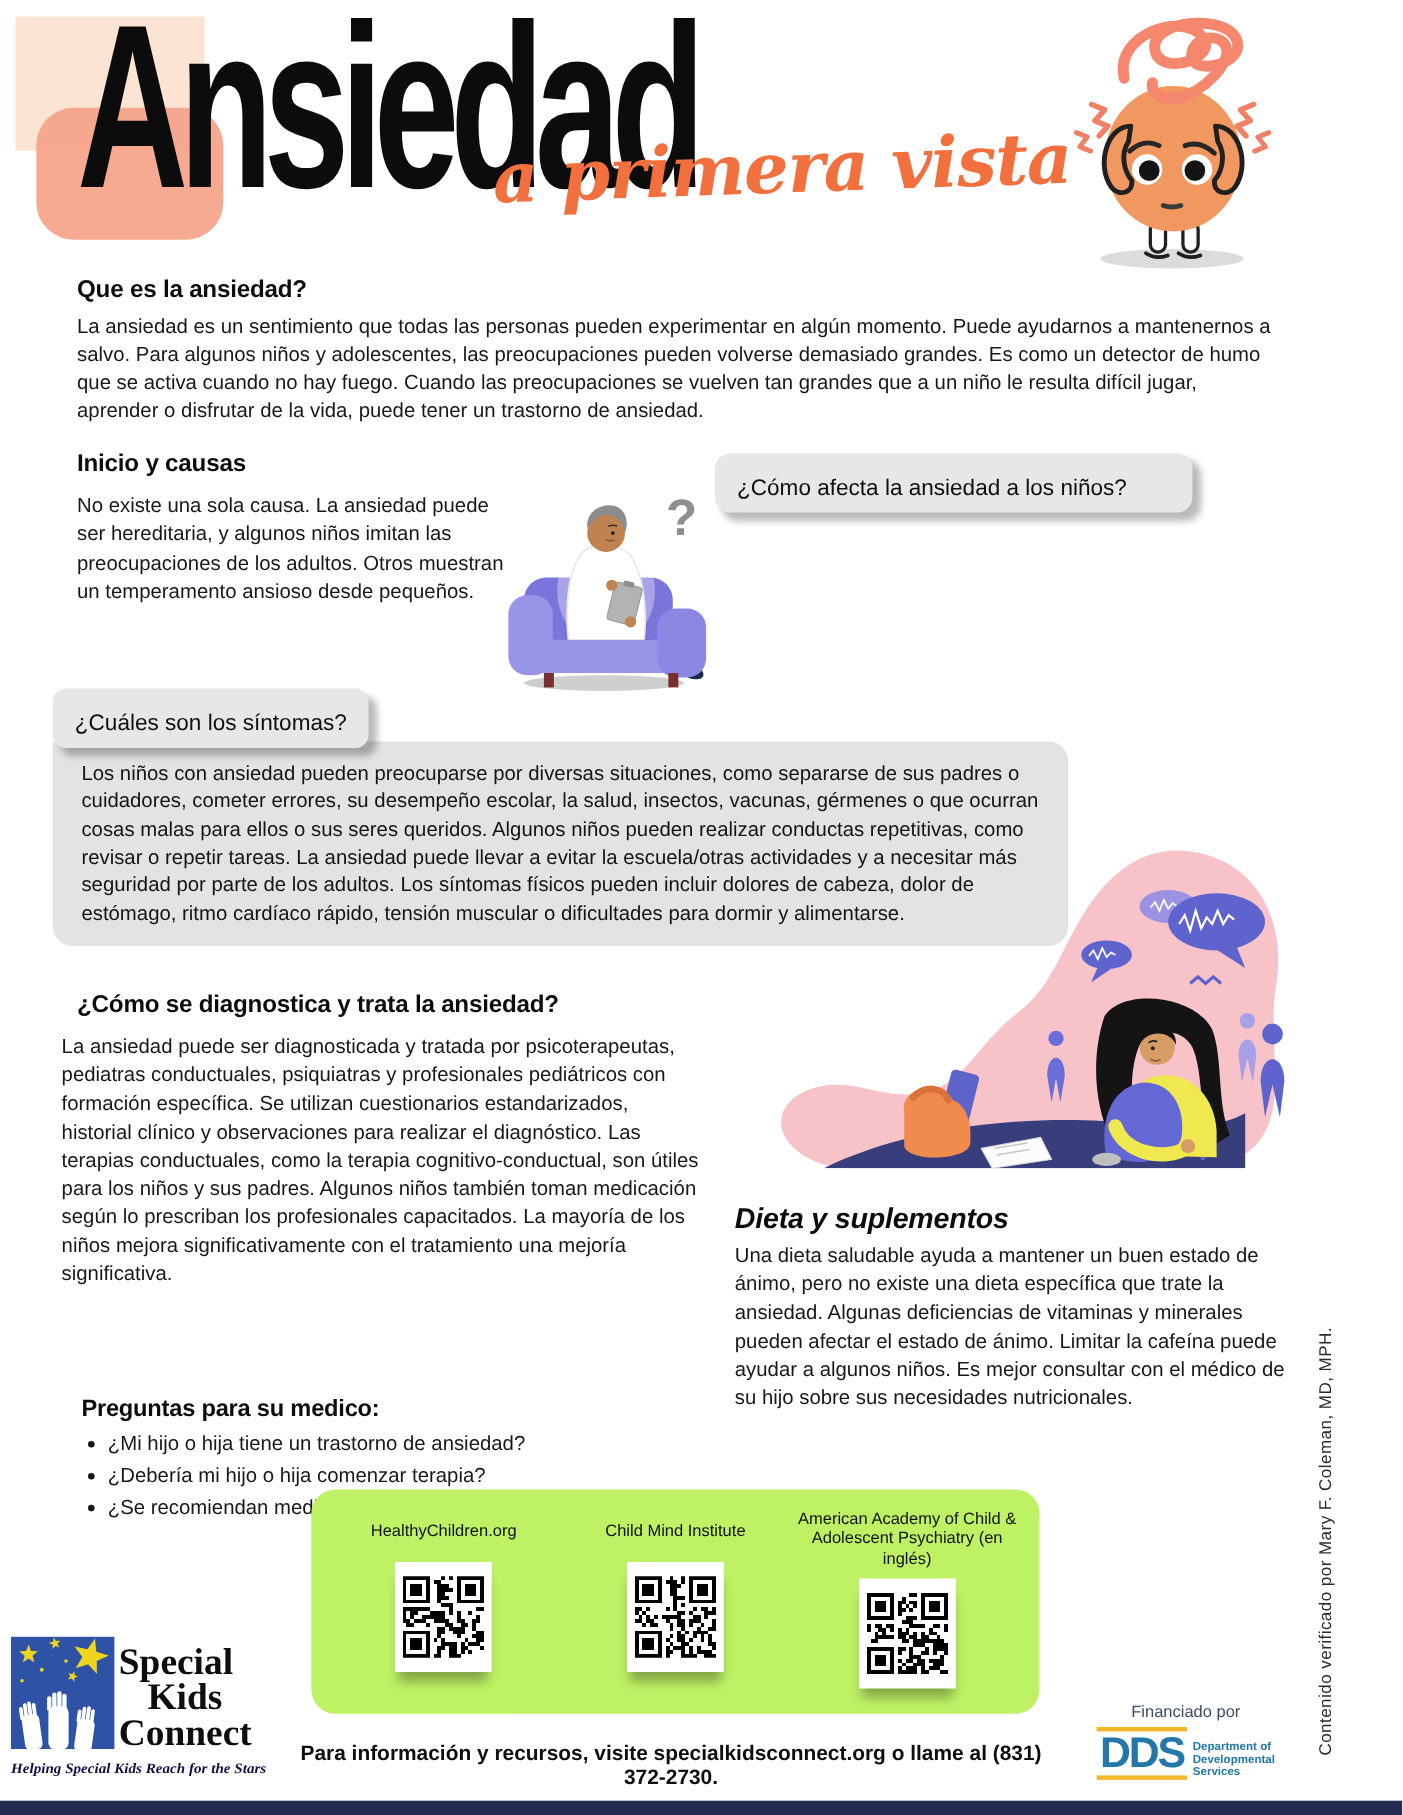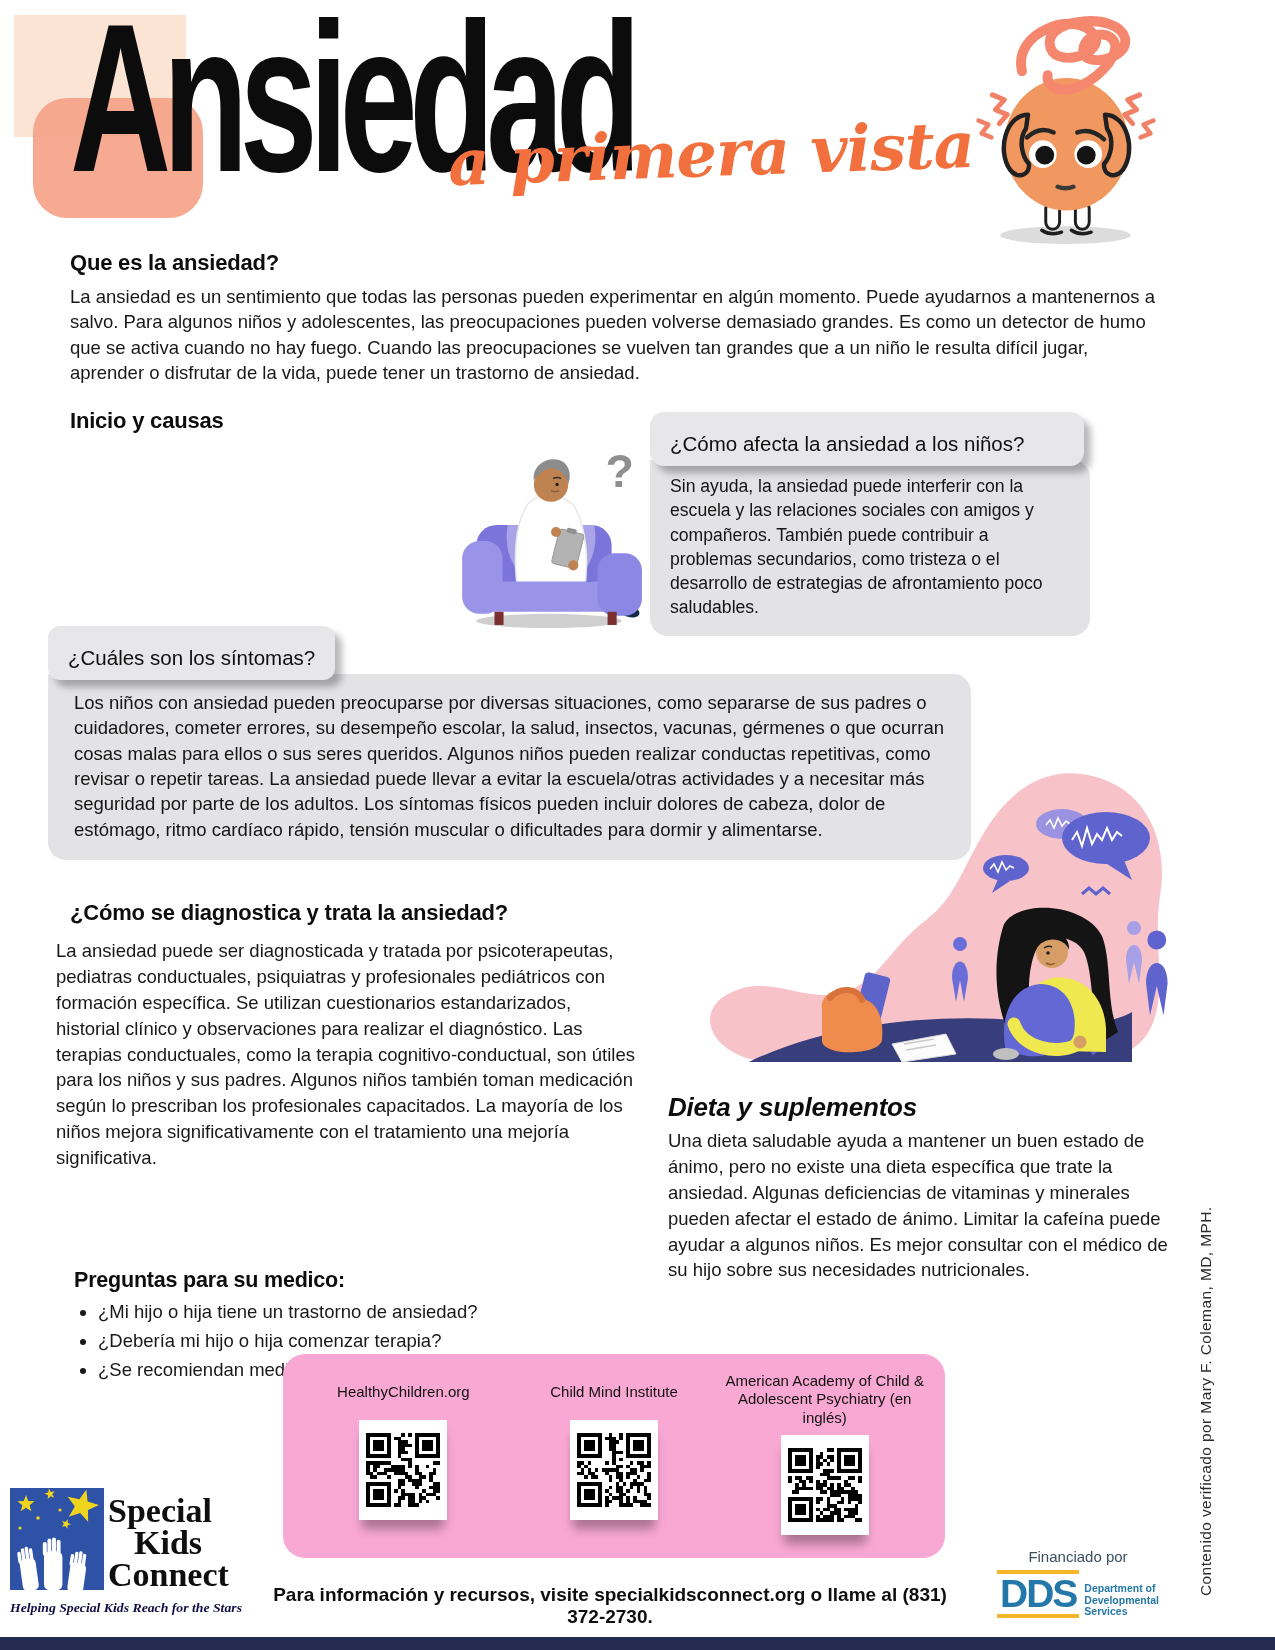--- a/index.html
+++ b/index.html
@@ -46,21 +46,21 @@
   .questions-list{left:74px;top:1300px;width:520px;margin:0;padding-left:24px;}
   .questions-list li{font-size:18.5px;line-height:1.3;margin-bottom:5px;color:#181818;}
 
   .diet-h{left:668px;top:1092px;font-size:26px;font-style:italic;}
   .diet-p{left:668px;top:1128px;width:500px;line-height:1.40;}
 
   
   .scan-tab{left:400px;top:1296px;width:214px;text-align:center;background:#E6E6E8;border-radius:12px;
             padding:9px 12px;font-size:17px;line-height:1.28;color:#111;z-index:3;
             box-shadow:7px 7px 7px rgba(0,0,0,.25);}
-  .qr-panel{left:283px;top:1354px;width:662px;height:204px;background:#f9a8d4;border-radius:22px;
+  .qr-panel{left:283px;top:1354px;width:662px;height:204px;background:#bef264;border-radius:22px;
             display:flex;gap:10px;padding:18px 20px 0;box-sizing:border-box;z-index:2;}
   .qr-col{flex:1;text-align:center;}
   .qr-label{font-size:15px;line-height:1.22;color:#111;min-height:40px;display:flex;
             align-items:center;justify-content:center;}
   .qr-box{width:88px;height:100px;background:#fff;margin:8px auto 0;display:flex;align-items:center;
           justify-content:center;box-shadow:0 12px 10px -3px rgba(0,0,0,.32);}
   .qr-box svg{width:74px;height:74px;}
 
   
   .contact{left:252px;top:1584px;width:716px;text-align:center;font-size:19px;font-weight:bold;color:#0e0e0e;}
@@ -105,20 +105,21 @@
     <circle cx="133" cy="151" r="9.5" fill="#141414"></circle>
     <path d="M73,133 q13,-12 27,-5" stroke="#262626" stroke-width="4.5" fill="none" stroke-linecap="round"></path>
     <path d="M124,128 q14,-5 27,7" stroke="#262626" stroke-width="4.5" fill="none" stroke-linecap="round"></path>
     <path d="M104,183 q8,3 16,0" stroke="#3a3a3a" stroke-width="4.5" fill="none" stroke-linecap="round"></path>
   </svg>
 
   <div class="abs h intro-h">Que es la ansiedad?</div>
   <div class="abs p intro-p">La ansiedad es un sentimiento que todas las personas pueden experimentar en algún momento. Puede ayudarnos a mantenernos a salvo. Para algunos niños y adolescentes, las preocupaciones pueden volverse demasiado grandes. Es como un detector de humo que se activa cuando no hay fuego. Cuando las preocupaciones se vuelven tan grandes que a un niño le resulta difícil jugar, aprender o disfrutar de la vida, puede tener un trastorno de ansiedad.</div>
 
   <div class="abs h onset-h">Inicio y causas</div>
+  <div class="abs p onset-p">No existe una sola causa. La ansiedad puede ser hereditaria, y algunos niños imitan las preocupaciones de los adultos. Otros muestran un temperamento ansioso desde pequeños.</div>
 
   <svg class="abs" style="left:448px;top:428px;width:202px;height:202px" viewBox="0 0 200 200">
     <text x="156" y="58" font-size="46" font-weight="bold" fill="#8F8F8F" font-family="Liberation Sans,sans-serif">?</text>
     <ellipse cx="100" cy="191" rx="72" ry="7" fill="#CFCFCF"></ellipse>
     <rect x="28" y="96" width="134" height="64" rx="20" fill="#7B74DB"></rect>
     <rect x="14" y="112" width="40" height="72" rx="17" fill="#9A94E8"></rect>
     <ellipse cx="102" cy="108" rx="44" ry="50" fill="#ffffff" opacity=".35"></ellipse>
     <path d="M92,152 L142,152 L180,170 L174,184 L136,172 L92,176 Z" fill="#1B3C63"></path>
     <ellipse cx="179" cy="181" rx="11" ry="6" fill="#122B49" transform="rotate(18 179 181)"></ellipse>
     <path d="M80,74 C66,92 64,132 70,166 L134,166 C140,136 138,98 124,76 C110,64 90,64 80,74 Z" fill="#FFFFFF" stroke="#E8E8E8" stroke-width="1.5"></path>
@@ -134,21 +135,20 @@
     <g transform="rotate(14 118 120)">
       <rect x="106" y="102" width="25" height="35" rx="3" fill="#B3B3B3" stroke="#999999"></rect>
       <rect x="113" y="99" width="10" height="5" rx="2" fill="#8F8F8F"></rect>
     </g>
     <circle cx="107" cy="103" r="5" fill="#BF8352"></circle>
     <circle cx="124" cy="136" r="5" fill="#BF8352"></circle>
   </svg>
 
   <div class="abs affects-box">
     <div class="tab">¿Cómo afecta la ansiedad a los niños?</div>
-    <div class="bubble-body">Sin ayuda, la ansiedad puede interferir con la escuela y las relaciones sociales con amigos y compañeros. También puede contribuir a problemas secundarios, como tristeza o el desarrollo de estrategias de afrontamiento poco saludables.</div>
   </div>
 
   <div class="abs symptoms-box">
     <div class="tab">¿Cuáles son los síntomas?</div>
     <div class="bubble-body">Los niños con ansiedad pueden preocuparse por diversas situaciones, como separarse de sus padres o cuidadores, cometer errores, su desempeño escolar, la salud, insectos, vacunas, gérmenes o que ocurran cosas malas para ellos o sus seres queridos. Algunos niños pueden realizar conductas repetitivas, como revisar o repetir tareas. La ansiedad puede llevar a evitar la escuela/otras actividades y a necesitar más seguridad por parte de los adultos. Los síntomas físicos pueden incluir dolores de cabeza, dolor de estómago, ritmo cardíaco rápido, tensión muscular o dificultades para dormir y alimentarse.</div>
   </div>
 
   <svg class="abs" style="left:653px;top:752px;width:532px;height:310px" viewBox="0 0 530 310">
     <path d="M110,310 C55,302 38,258 78,240 C118,222 150,252 190,240 C225,230 235,196 272,168
              C300,147 308,118 328,84 C350,46 382,16 428,22 C488,30 516,84 506,144

